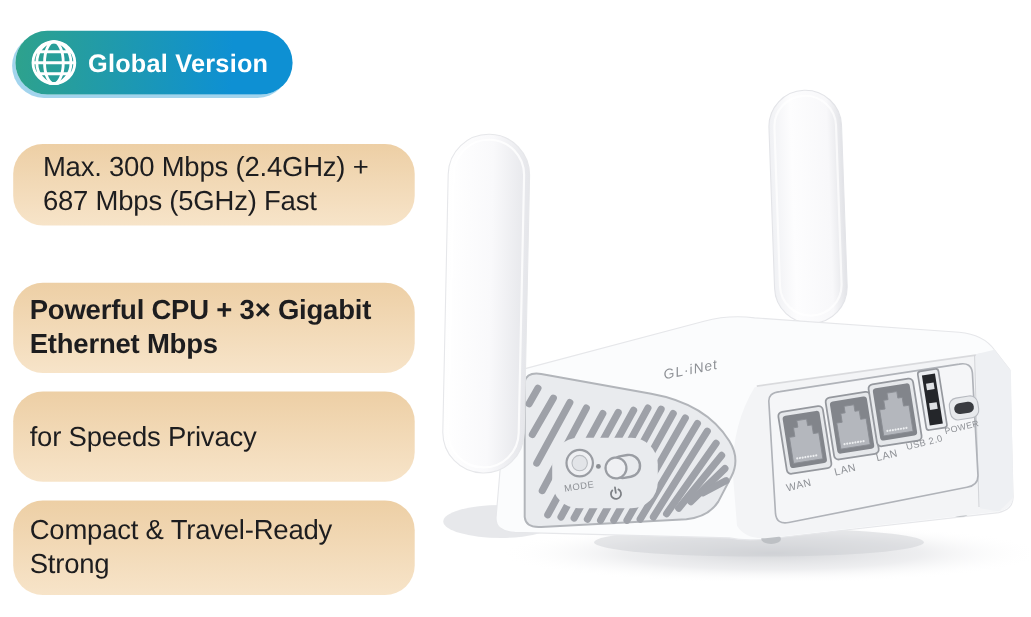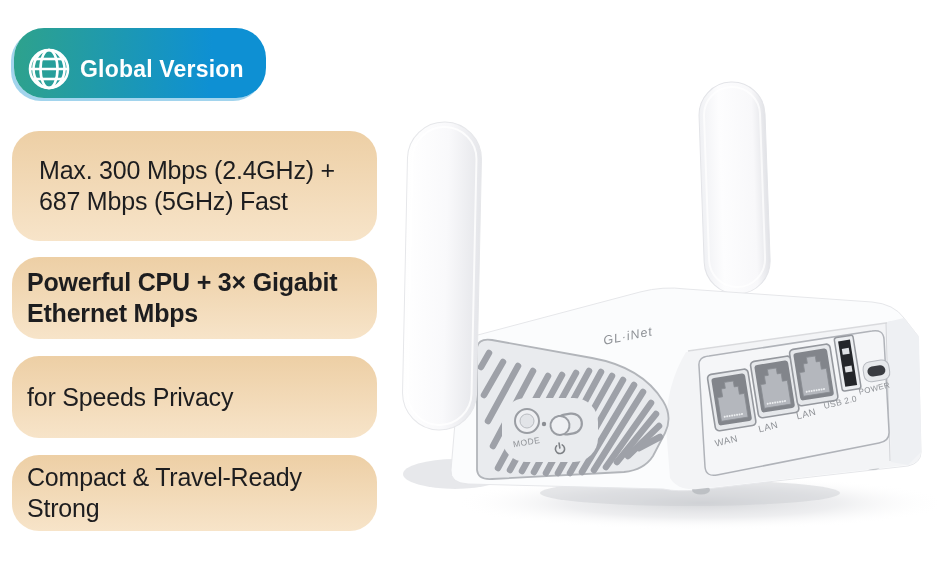--- a/index.html
+++ b/index.html
@@ -2,37 +2,37 @@
 <html style="--badge-from: #2EA28C; --badge-to: #0E90D3; --box-top: #EDCFA5; --box-bottom: #F7E4C9; --feature-text: #1D1D1F;"><head>
 <meta charset="utf-8">
 <style>
   html,body{margin:0;padding:0;}
   body{width:937px;height:561px;background:#ffffff;overflow:hidden;position:relative;
        font-family:"Liberation Sans", sans-serif;}
   .stage{position:absolute;inset:0;width:937px;height:561px;}
 
   
   .badge{position:absolute;left:14px;top:28px;height:58px;border-radius:30px;
-         display:flex;align-items:center;gap:9px;padding:12px 22px 0 13px;
+         display:flex;align-items:center;gap:9px;padding:0 22px 0 13px;
          background:linear-gradient(93deg,var(--badge-from) 0%,var(--badge-to) 78%);
          box-shadow:-3px 3px 0 rgba(146,205,234,.85);}
   .badge-label{color:#ffffff;font-weight:bold;font-size:23px;letter-spacing:.2px;white-space:nowrap;}
   .globe{display:block;}
 
   
   .feature{position:absolute;left:12px;width:365px;border-radius:27px;box-sizing:border-box;
            background:linear-gradient(180deg,var(--box-top) 0%,var(--box-bottom) 100%);
            display:flex;flex-direction:column;justify-content:center;
            padding:6px 14px 6px 15px;color:var(--feature-text);
            font-size:25px;line-height:31px;letter-spacing:-.2px;}
   .feature span{display:block;white-space:nowrap;}
-  .f0{top:131px;height:110px;padding-left:27px;}
+  .f0{top:131px;height:74px;padding-left:27px;}
   .f1{top:257px;height:82px;font-weight:bold;}
   .f2{top:356px;height:82px;}
-  .f3{top:455px;height:76px;}
+  .f3{top:455px;height:86px;}
 
   
   .router-svg{position:absolute;left:0;top:0;}
   .router-svg text{font-family:"Liberation Sans", sans-serif;fill:#8e9196;}
   .brand{font-style:italic;letter-spacing:1px;}
 </style>
 </head>
 <body>
 
 <div class="stage">

